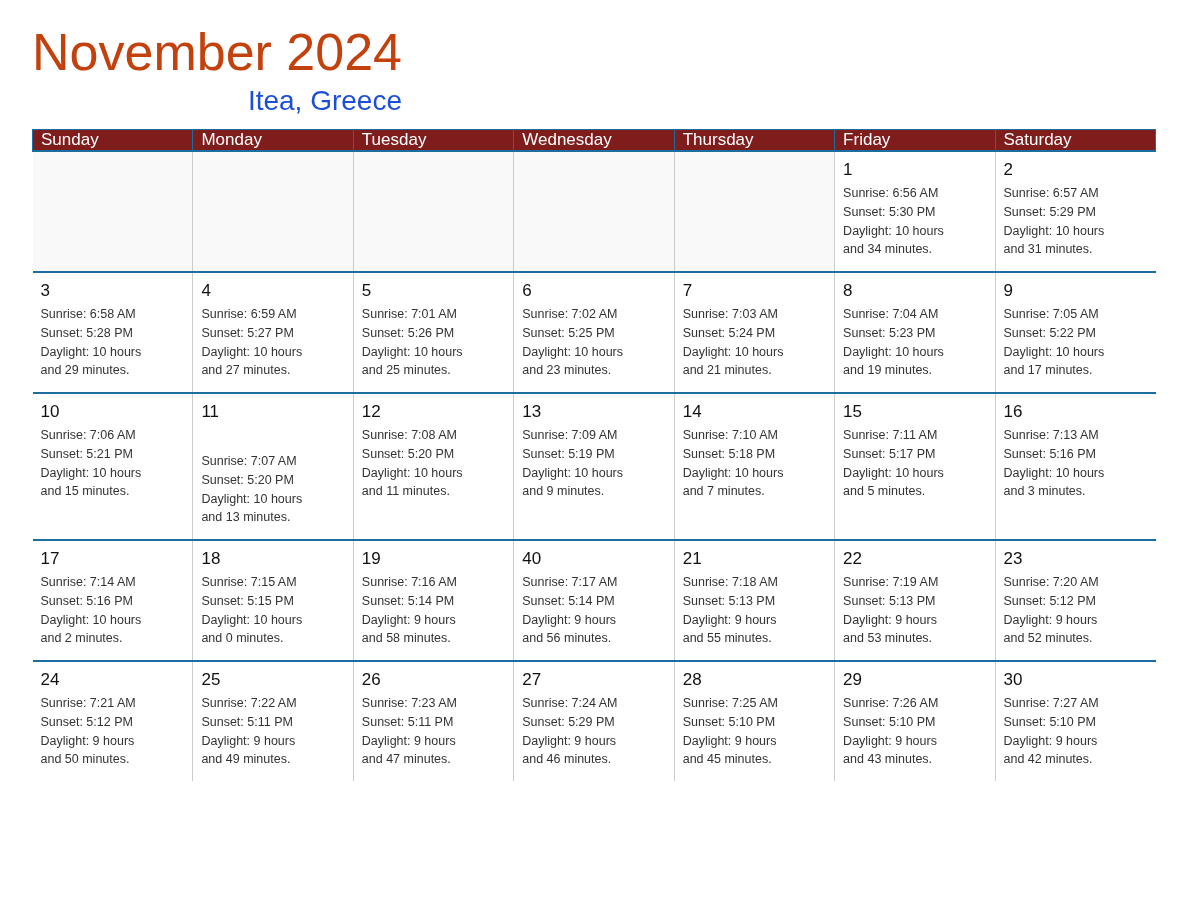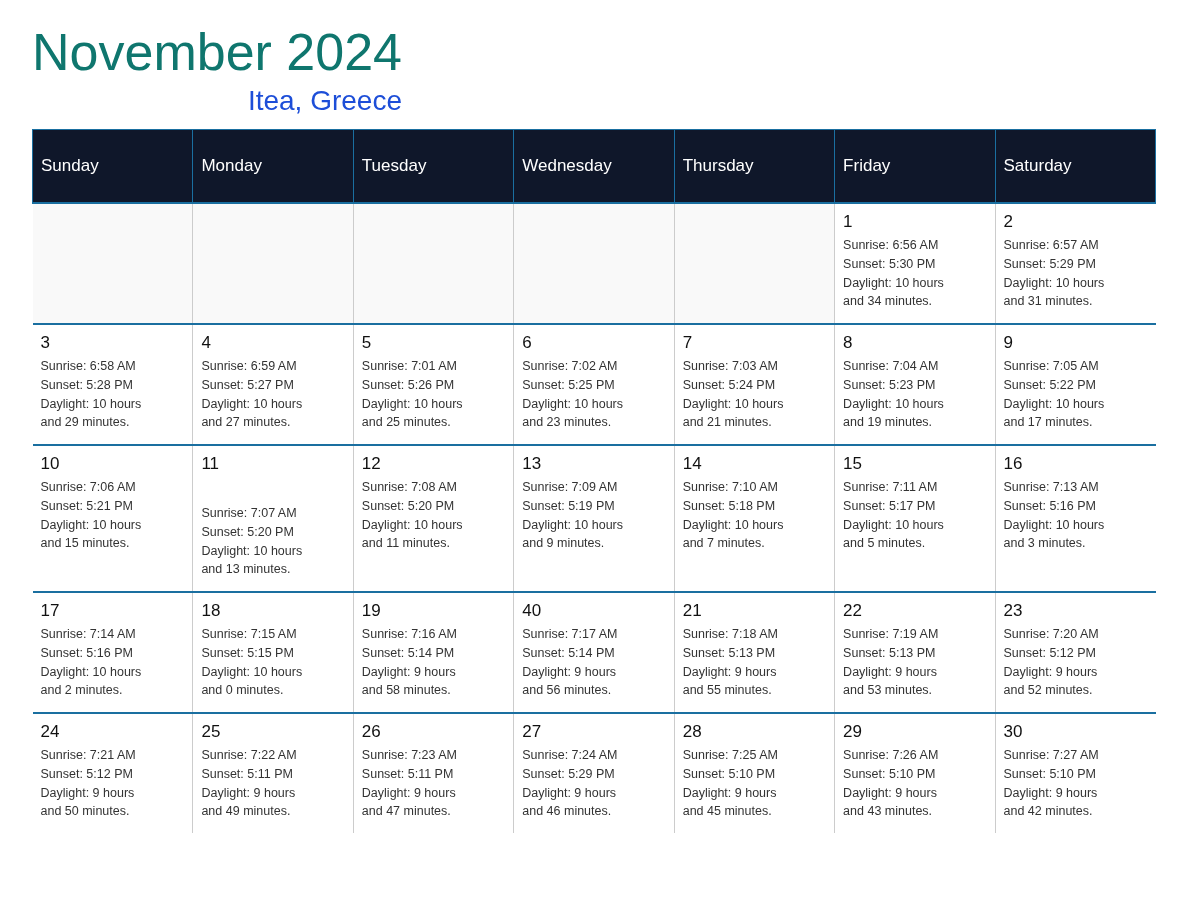--- a/index.html
+++ b/index.html
@@ -45,40 +45,40 @@
       color: #1a7ab5;
       font-size: 28px;
       font-weight: bold;
     }
     .title-area {
       text-align: right;
     }
     .page-title {
       font-size: 52px;
       font-weight: normal;
-      color: #0f766e;
+      color: #c2410c;
       line-height: 1.1;
     }
     .subtitle {
       font-size: 28px;
       color: #1d4ed8;
       margin-top: 4px;
     }
     .calendar-table {
       width: 100%;
       border-collapse: collapse;
       margin-top: 12px;
       table-layout: fixed;
     }
     .calendar-table thead tr th {
-      background-color: #0f172a;
+      background-color: #7f1d1d;
       color: #fff;
       font-size: 17px;
       font-weight: normal;
-      padding: 26px 8px;
+      padding: 0 8px;
       text-align: left;
       border: 1px solid #1a6fa0;
     }
     .calendar-table tbody tr {
       border-top: 2px solid #1a6fa0;
     }
     .calendar-table tbody tr td {
       vertical-align: top;
       padding: 8px 8px 12px 8px;
       font-size: 13px;

